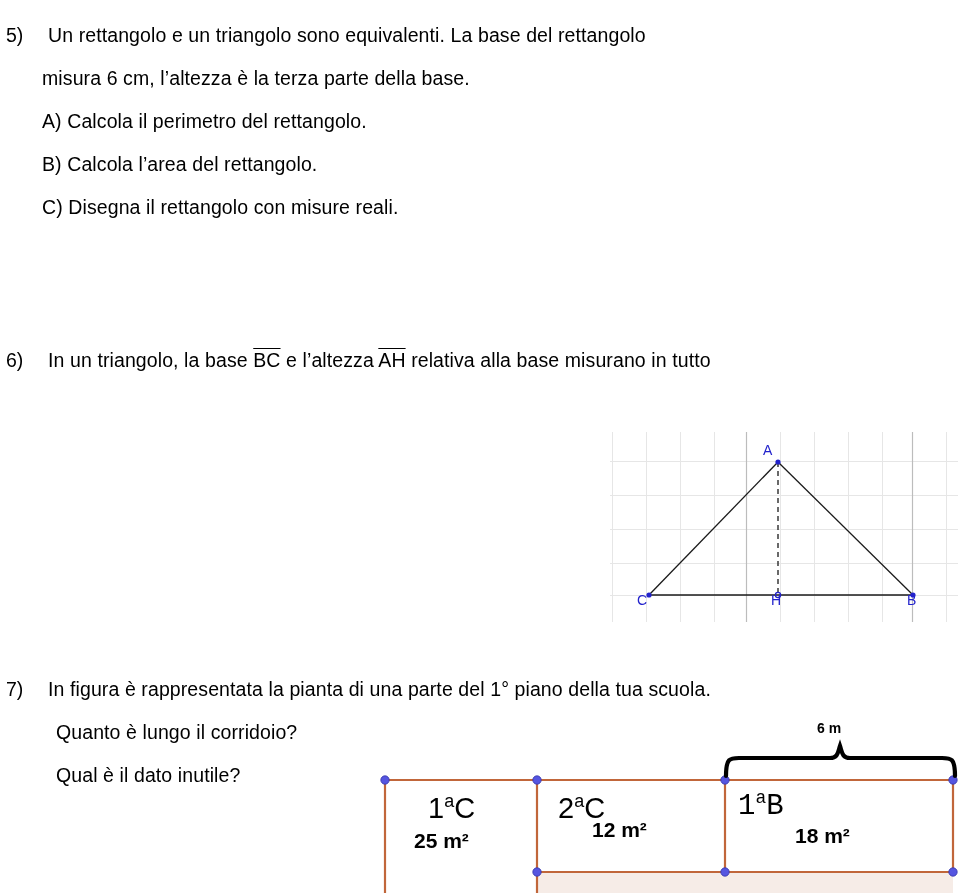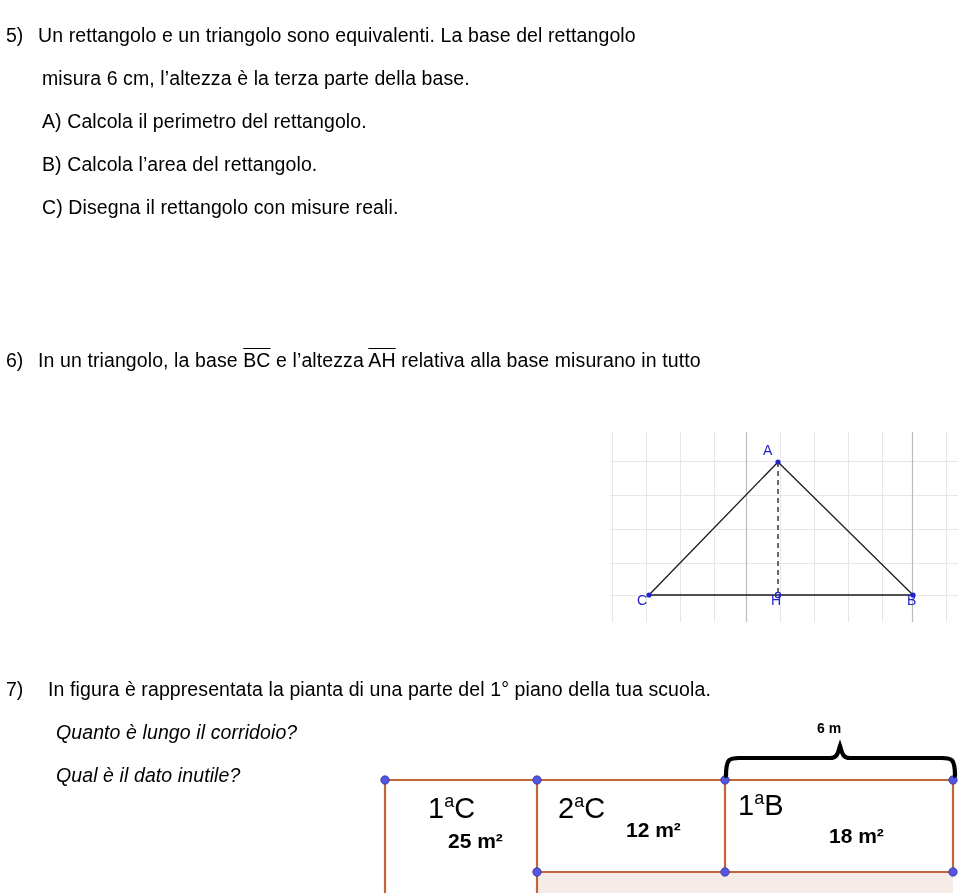--- a/index.html
+++ b/index.html
@@ -35,24 +35,24 @@
     line-height: 43px;
     white-space: nowrap;
     letter-spacing: 0.1px;
   }
   .ex-num {
     position: absolute;
     left: 6px;
     font-size: 19.5px;
     line-height: 43px;
   }
-  .indent-0 { padding-left: 38px; }
+  .indent-0 { padding-left: 48px; }
   .indent-1 { padding-left: 42px; }
   .indent-7 { padding-left: 48px; }
-  .indent-7b { padding-left: 56px; font-style: italic; }
+  .indent-7b { padding-left: 56px; }
 
   .overline {
     text-decoration: overline;
     text-underline-offset: 0;
   }
 
   
   .fig-triangle {
     position: absolute;
     left: 610px;
@@ -77,21 +77,20 @@
     font-family: "Liberation Sans", sans-serif;
     white-space: nowrap;
   }
   .room-name {
     font-size: 29px;
     font-weight: 400;
   }
   .room-area {
     font-size: 21px;
     font-weight: bold;
-    margin-left: 34px;
   }
   .brace-label {
     font-size: 14px;
     font-weight: bold;
   }
   .sup {
     font-size: 0.62em;
     vertical-align: super;
   }
   .vertex-label {
@@ -206,17 +205,17 @@
     </svg>
 
     <span class="plan-label brace-label" style="left:487px; top:2px;">6 m</span>
 
     <span class="plan-label room-name" style="left:98px; top:73px;"><span>1</span><span class="sup">a</span><span>C</span></span>
     <span class="plan-label room-area" style="left:84px; top:111px;">25 m²</span>
 
     <span class="plan-label room-name" style="left:228px; top:73px;"><span>2</span><span class="sup">a</span><span>C</span></span>
     <span class="plan-label room-area" style="left:262px; top:100px;">12 m²</span>
 
-    <span class="plan-label room-name" style="left:408px; top:70px;"><span>1</span><span class="sup">a</span><span>B</span></span>
+    <span class="plan-label room-name" style="left:408px; top:70px;font-family:Liberation Mono, monospace;"><span>1</span><span class="sup">a</span><span>B</span></span>
     <span class="plan-label room-area" style="left:465px; top:106px;">18 m²</span>
   </div>
 
 </div>
 
 </body></html>

